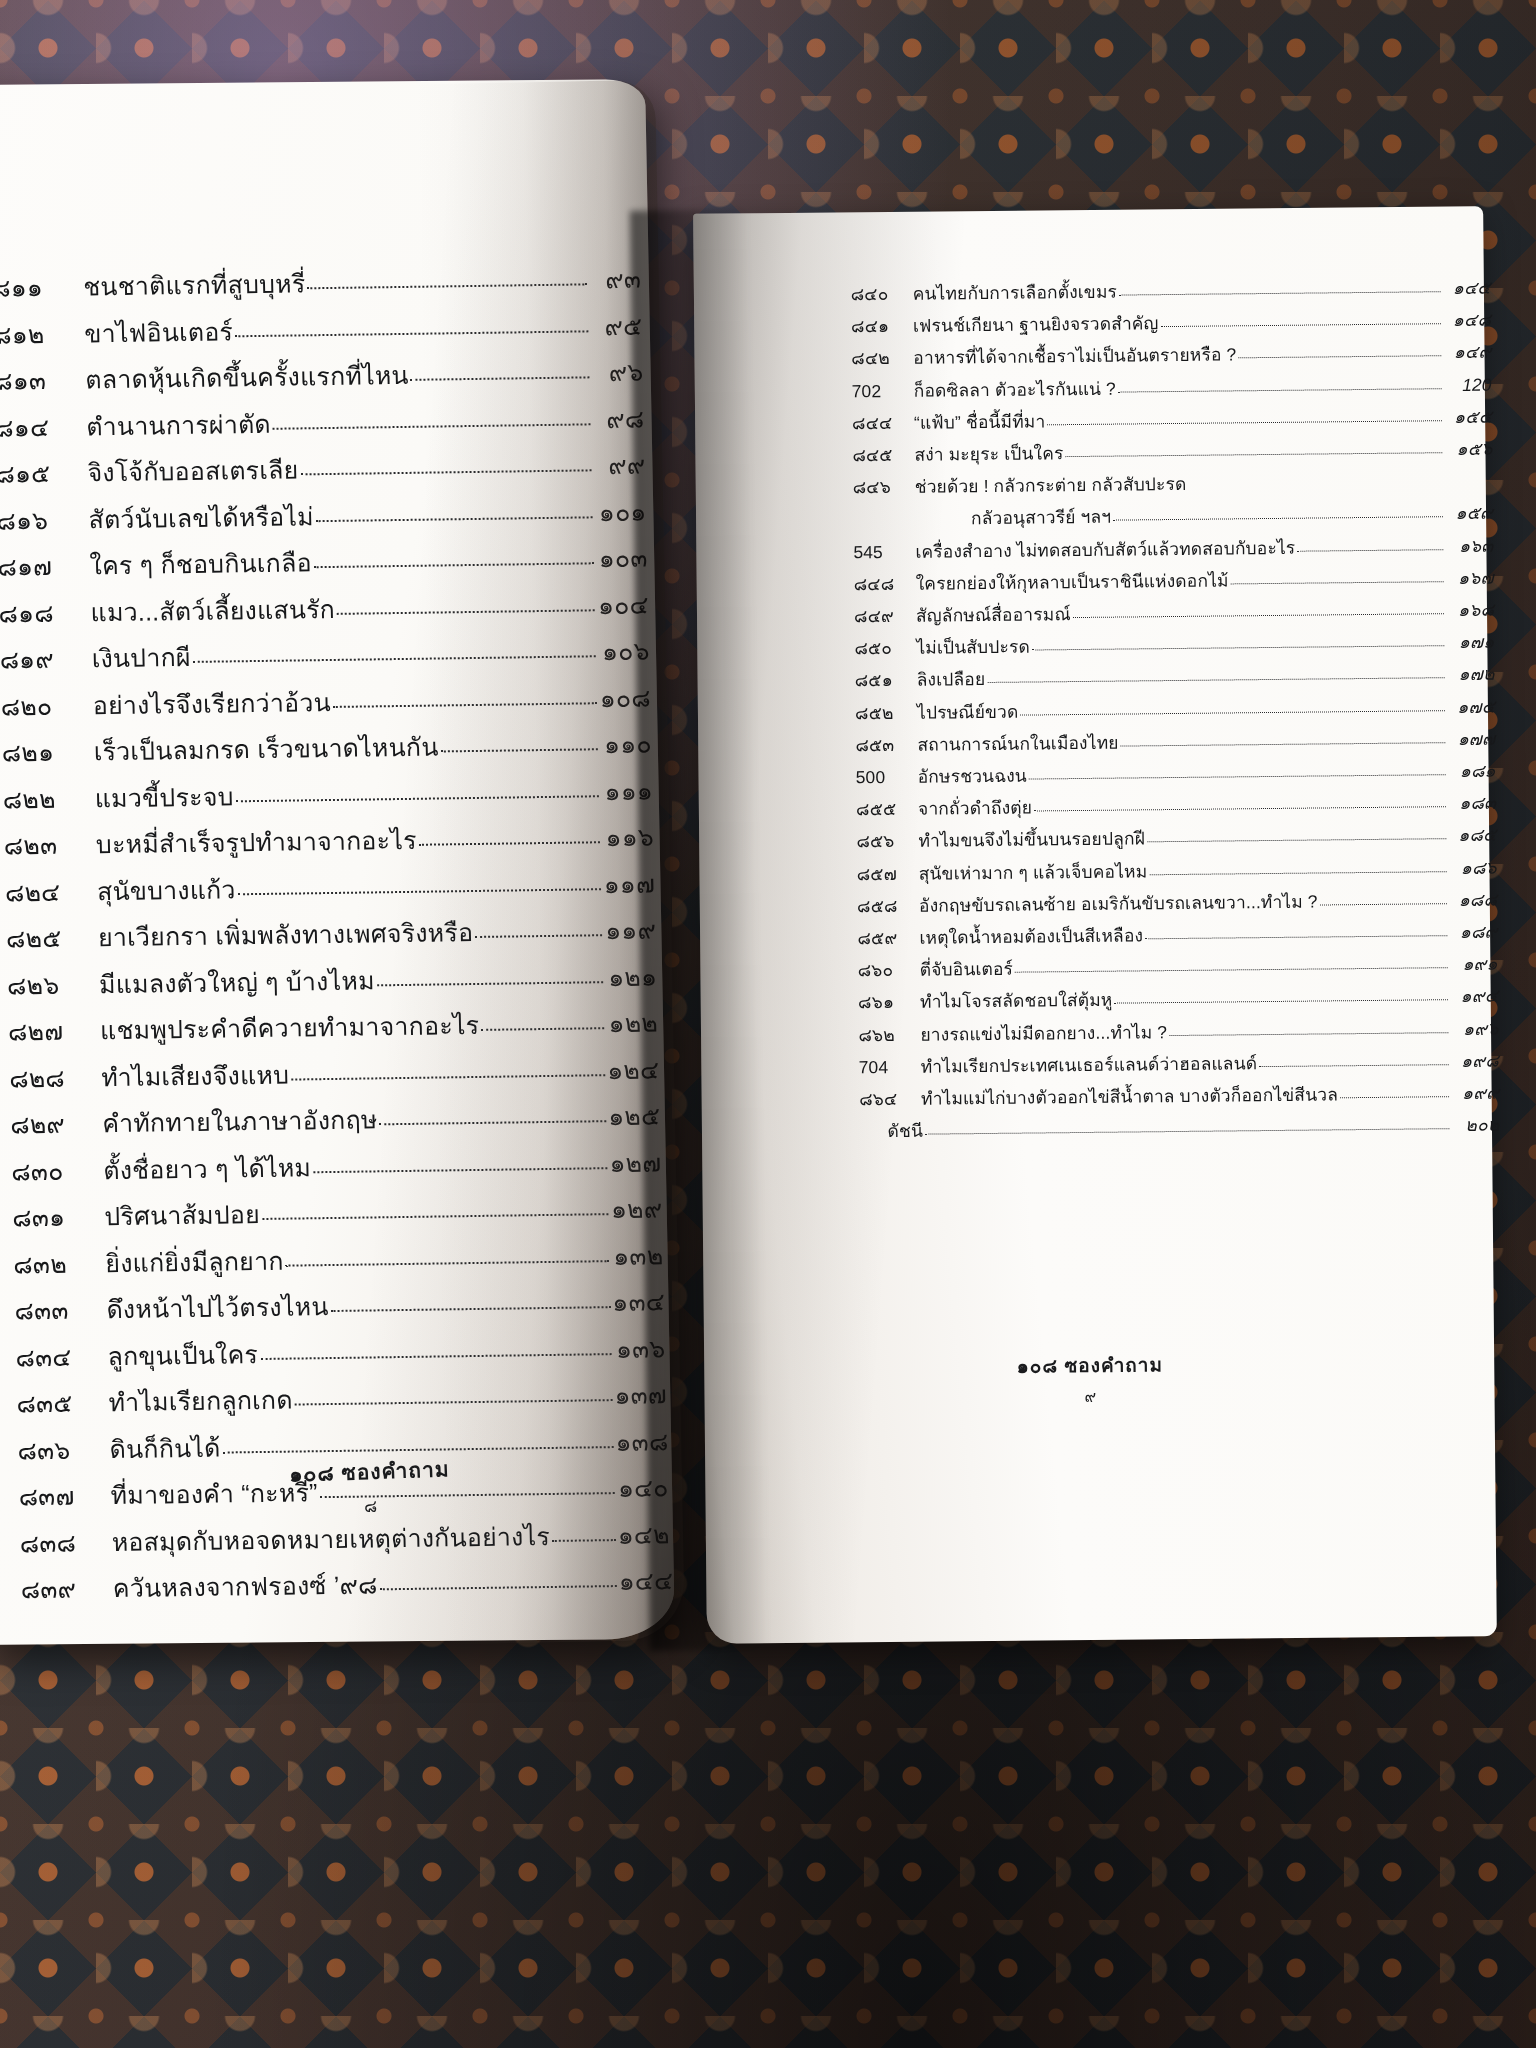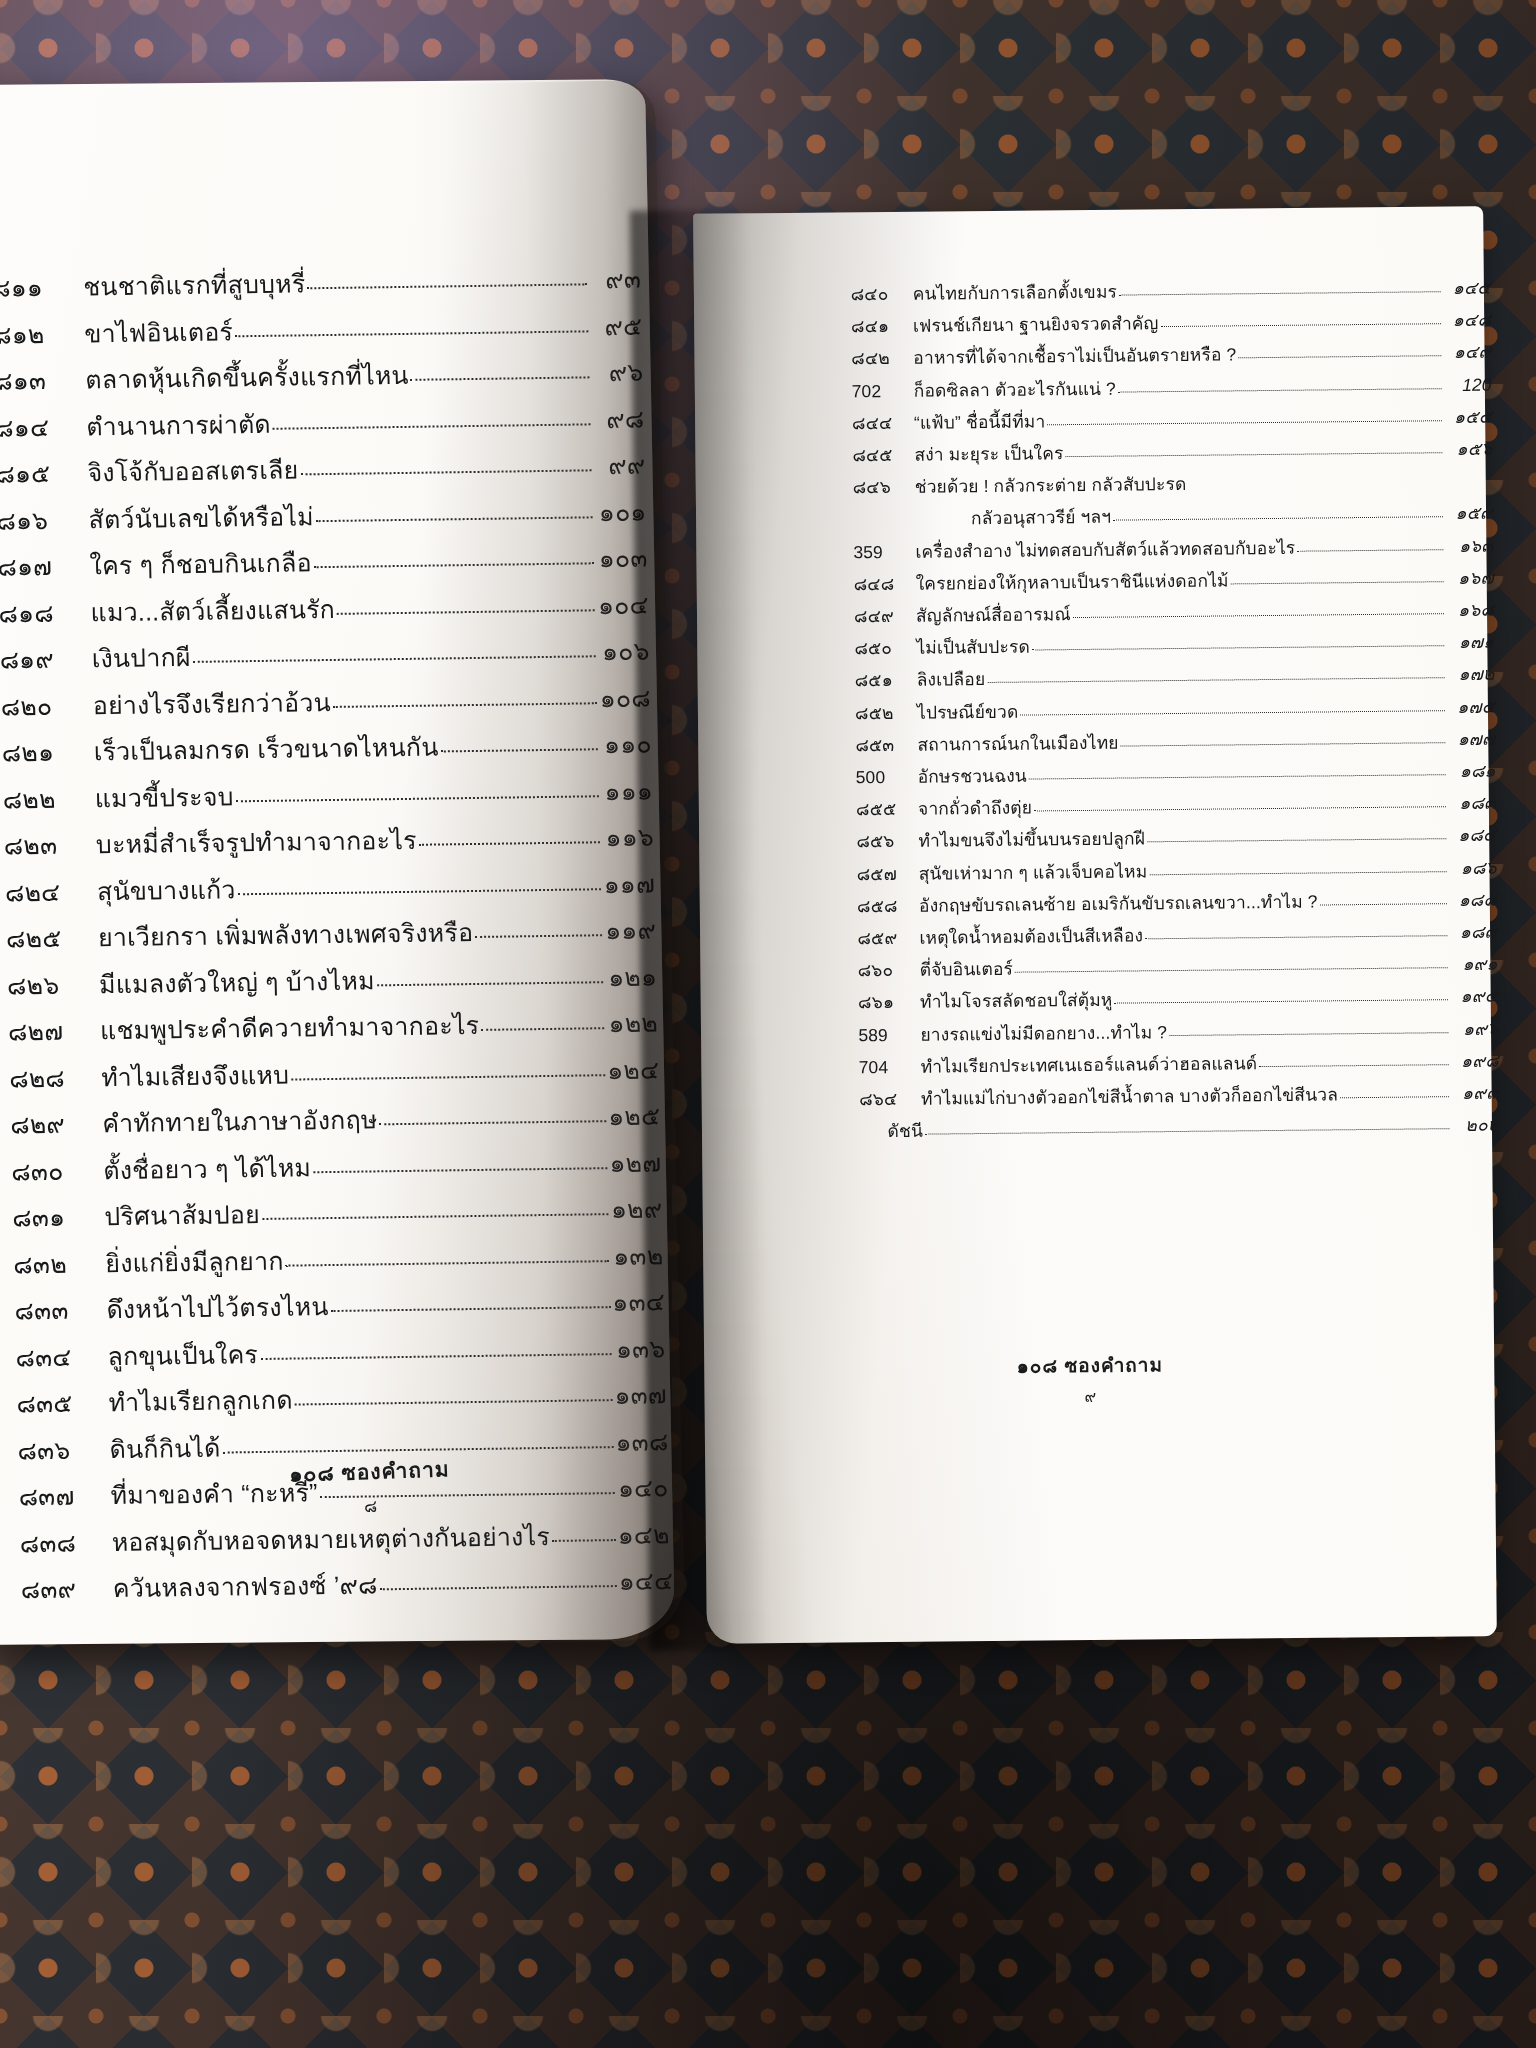--- a/index.html
+++ b/index.html
@@ -452,21 +452,21 @@
           <span class="dots"></span>
           <span class="pg"></span>
         </div>
       <div class="row cont" style="padding-left:56px;">
           <span class="num"></span>
           <span class="title">กลัวอนุสาวรีย์ ฯลฯ</span>
           <span class="dots"></span>
           <span class="pg">๑๕๙</span>
         </div>
       <div class="row">
-          <span class="num">359</span>
+          <span class="num">545</span>
           <span class="title">เครื่องสำอาง ไม่ทดสอบกับสัตว์แล้วทดสอบกับอะไร</span>
           <span class="dots"></span>
           <span class="pg">๑๖๓</span>
         </div>
       <div class="row">
           <span class="num">๘๔๘</span>
           <span class="title">ใครยกย่องให้กุหลาบเป็นราชินีแห่งดอกไม้</span>
           <span class="dots"></span>
           <span class="pg">๑๖๗</span>
         </div>
@@ -542,21 +542,21 @@
           <span class="dots"></span>
           <span class="pg">๑๙๑</span>
         </div>
       <div class="row">
           <span class="num">๘๖๑</span>
           <span class="title">ทำไมโจรสลัดชอบใส่ตุ้มหู</span>
           <span class="dots"></span>
           <span class="pg">๑๙๔</span>
         </div>
       <div class="row">
-          <span class="num">589</span>
+          <span class="num">๘๖๒</span>
           <span class="title">ยางรถแข่งไม่มีดอกยาง...ทำไม ?</span>
           <span class="dots"></span>
           <span class="pg">๑๙๖</span>
         </div>
       <div class="row">
           <span class="num">704</span>
           <span class="title">ทำไมเรียกประเทศเนเธอร์แลนด์ว่าฮอลแลนด์</span>
           <span class="dots"></span>
           <span class="pg">๑๙๘</span>
         </div>

